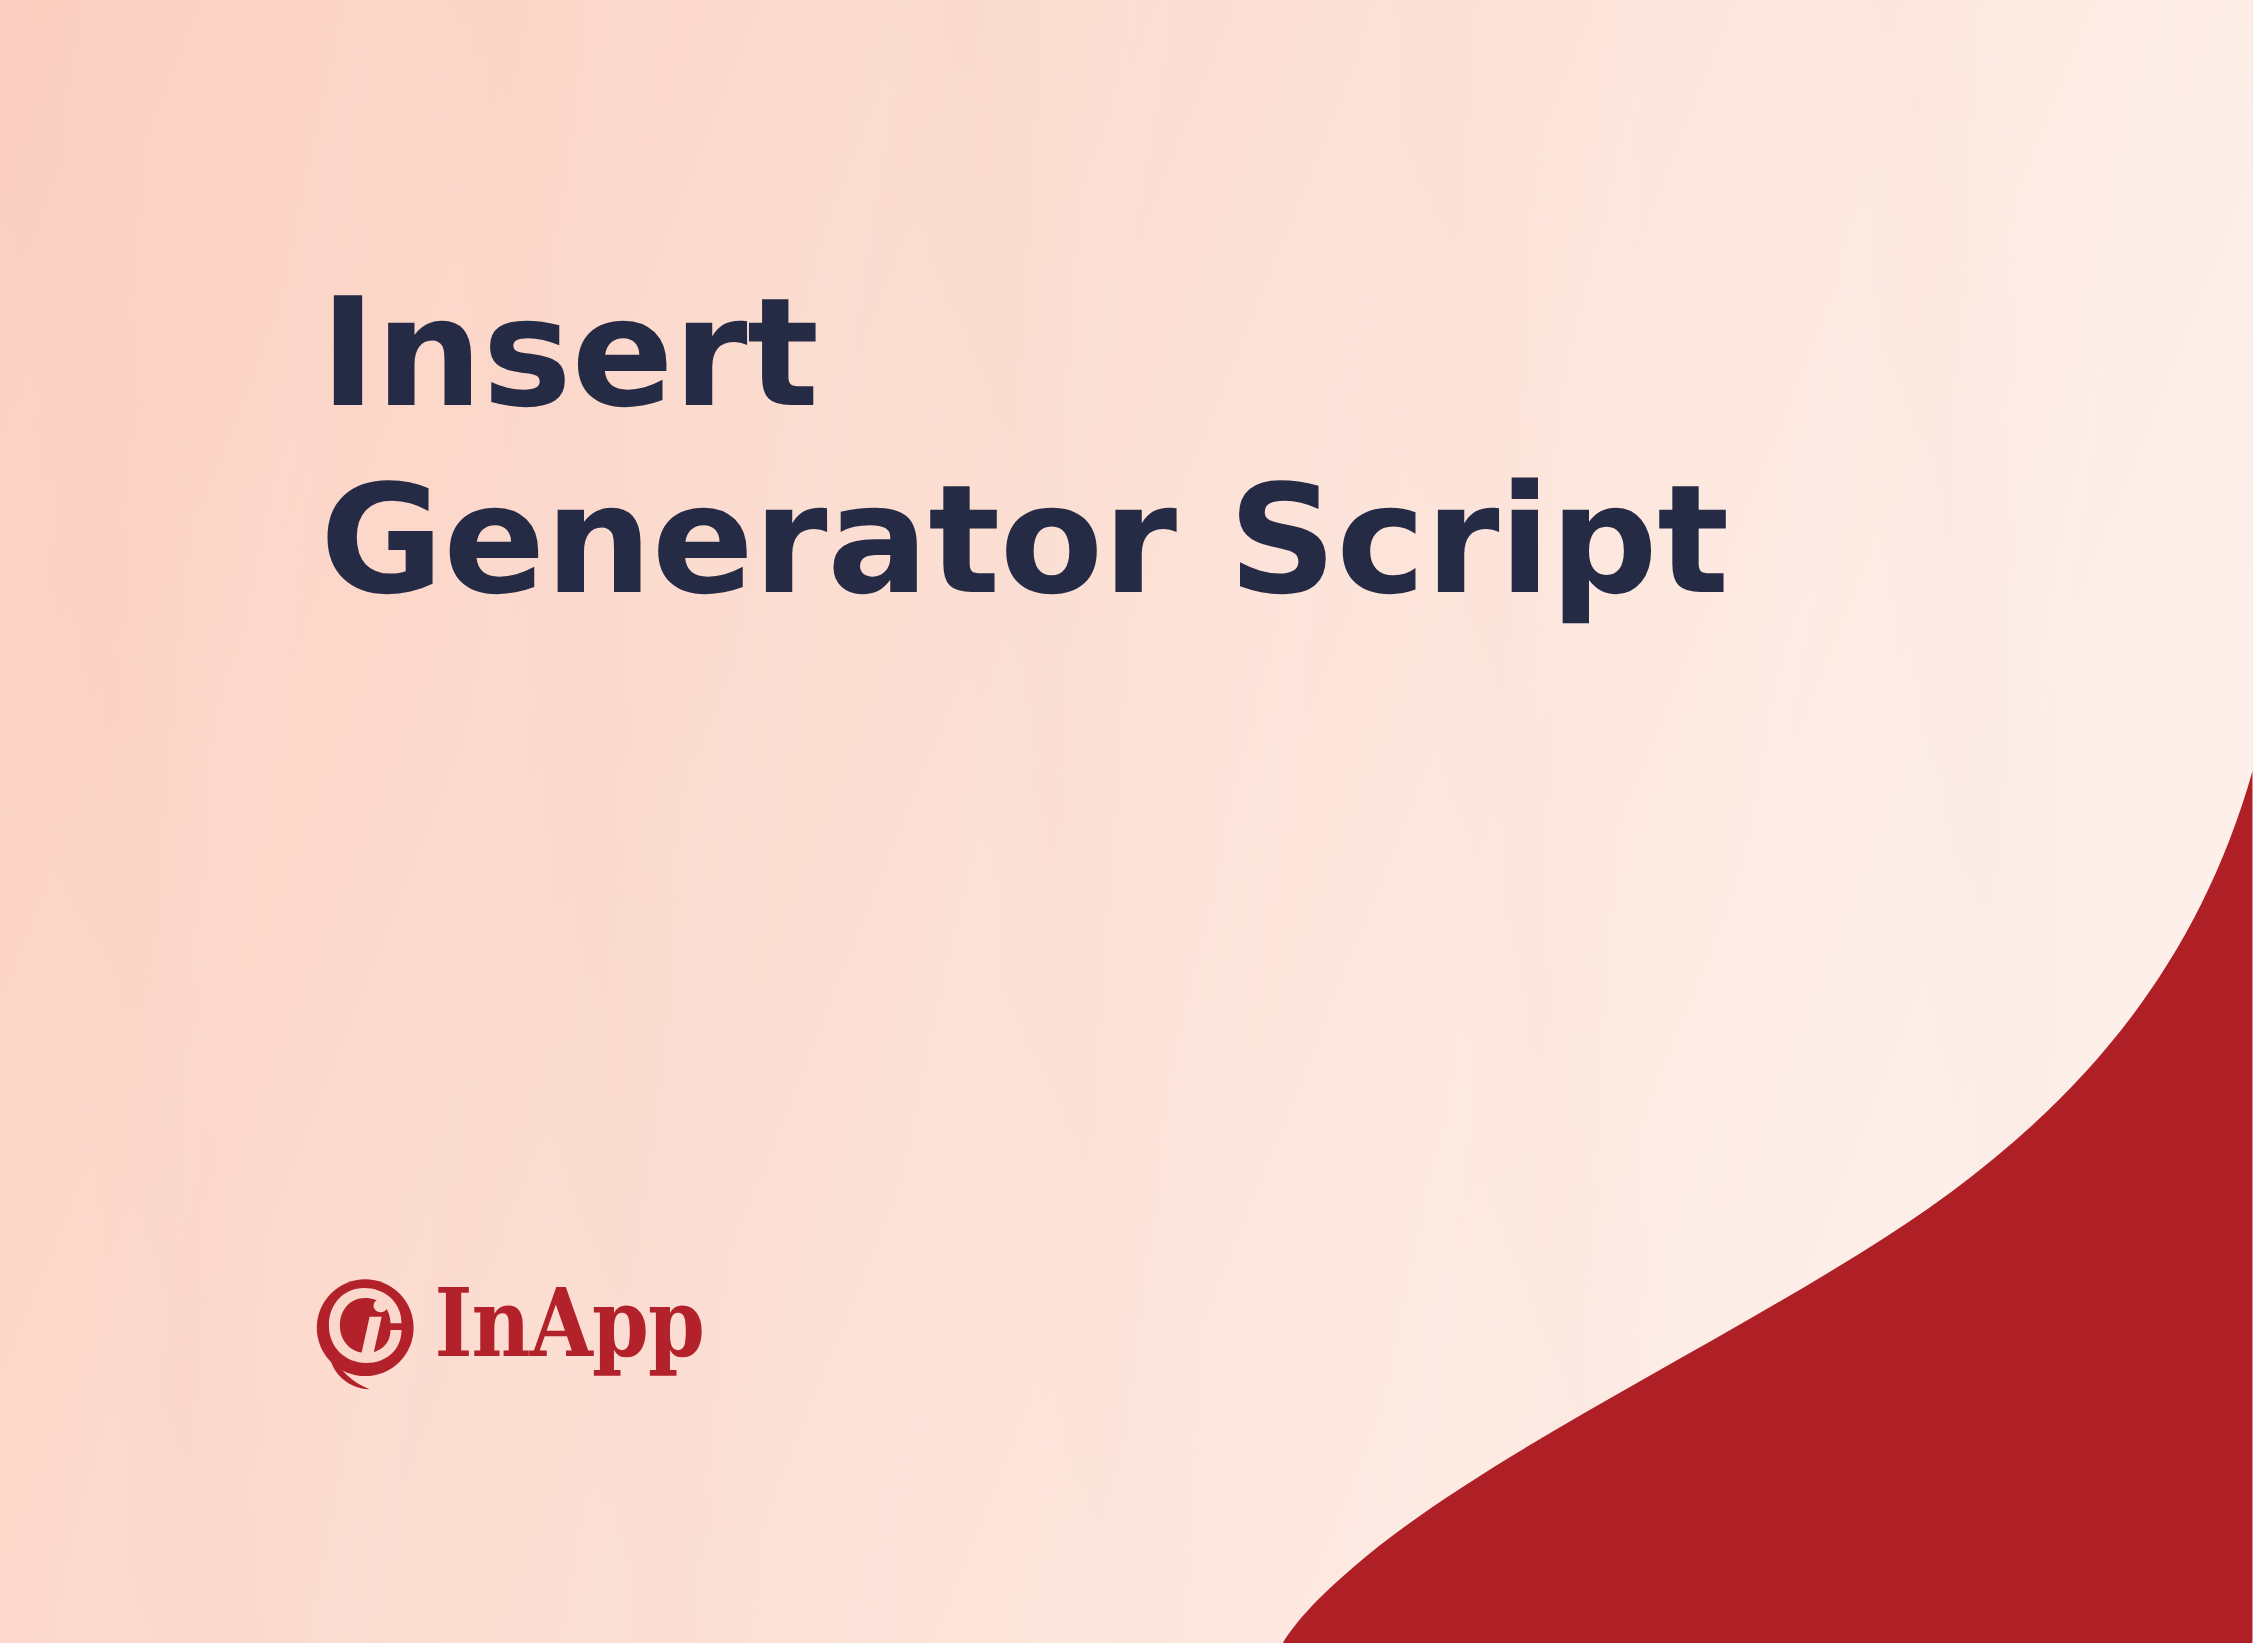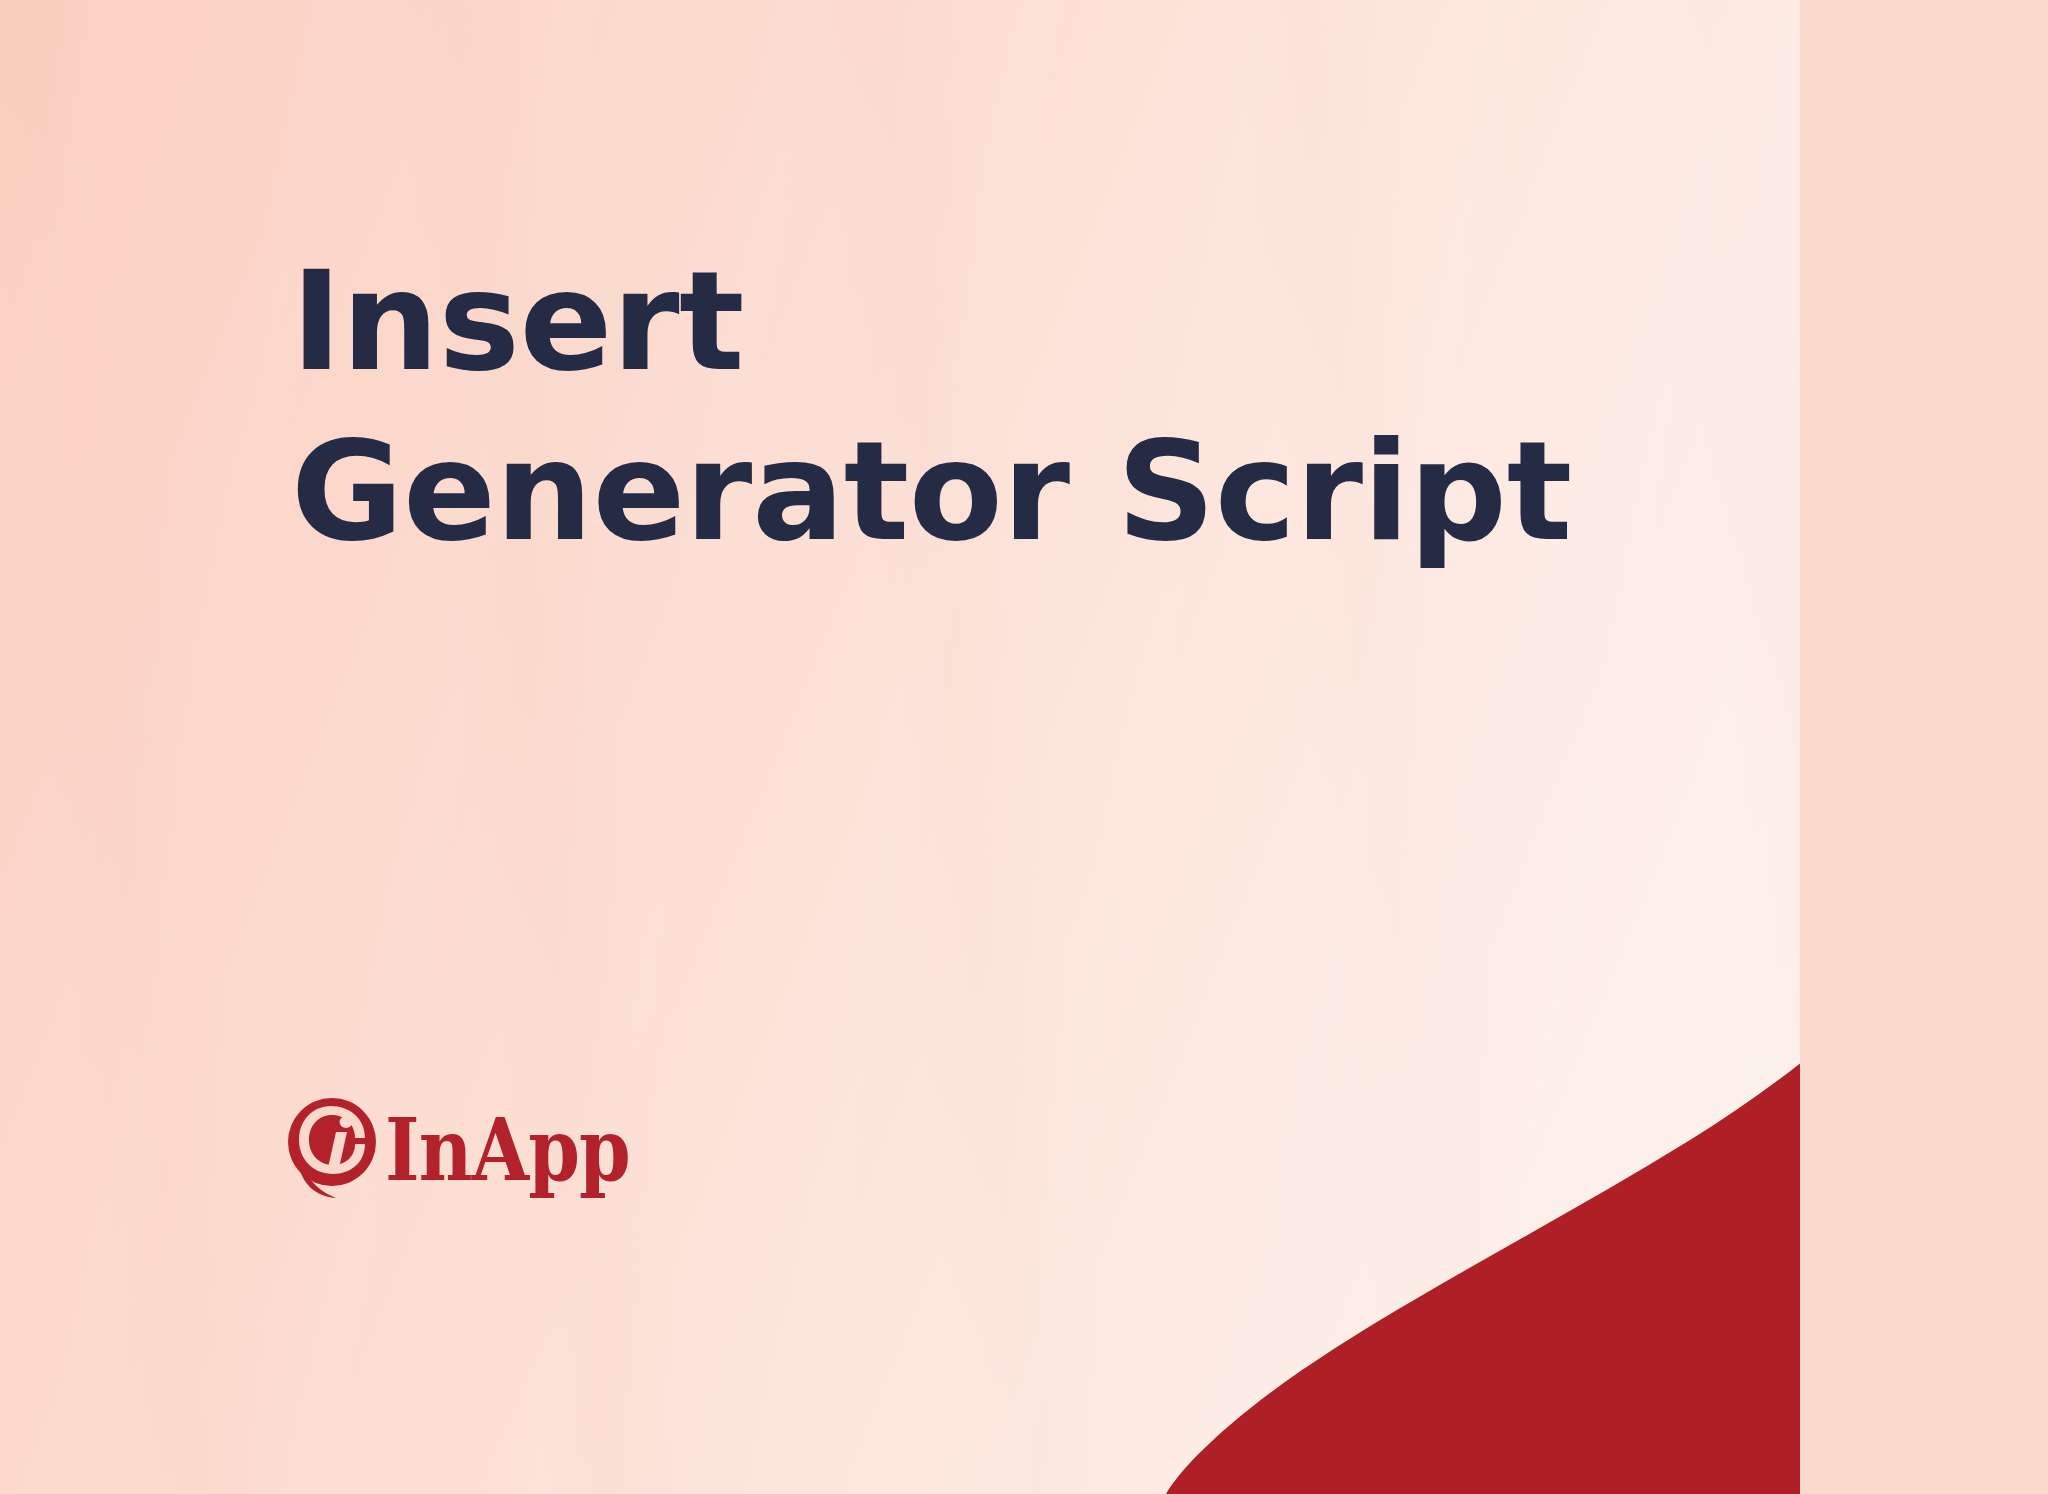--- a/index.html
+++ b/index.html
@@ -8,21 +8,21 @@
   html, body {
     width: 2048px;
     height: 1494px;
     overflow: hidden;
     background: #FBD8CC;
     font-family: "Liberation Sans", sans-serif;
   }
 
   #slide {
     position: relative;
-    width: 1800px;
+    width: 2048px;
     height: 1494px;
     overflow: hidden;
     
     background:
       linear-gradient(112deg,
         #FBCFC0 0%,
         #FCD8CB 22%,
         #FCDFD4 42%,
         #FDE6DD 60%,
         #FDEDE7 78%,
@@ -73,24 +73,24 @@
     letter-spacing: -0.5px;
     white-space: nowrap;
   }
   .headline .line { display: block; }
   .headline .line + .line { margin-top: 30px; text-align: right; }
 
   
   .logo {
     position: absolute;
     left: 287px;
-    top: 1092px;
+    top: 1157px;
     display: flex;
-    align-items: center;
-    gap: 4px;
+    align-items: flex-start;
+    gap: 14px;
   }
   .logo-mark { display: block; width: 94px; height: 112px; }
   .logo-word {
     color: #B3212A;
     font-family: "DejaVu Serif", "Liberation Serif", serif;
     font-weight: 700;
     font-size: 86px;
     line-height: 1;
     letter-spacing: -1px;
     transform: scaleX(0.86);

